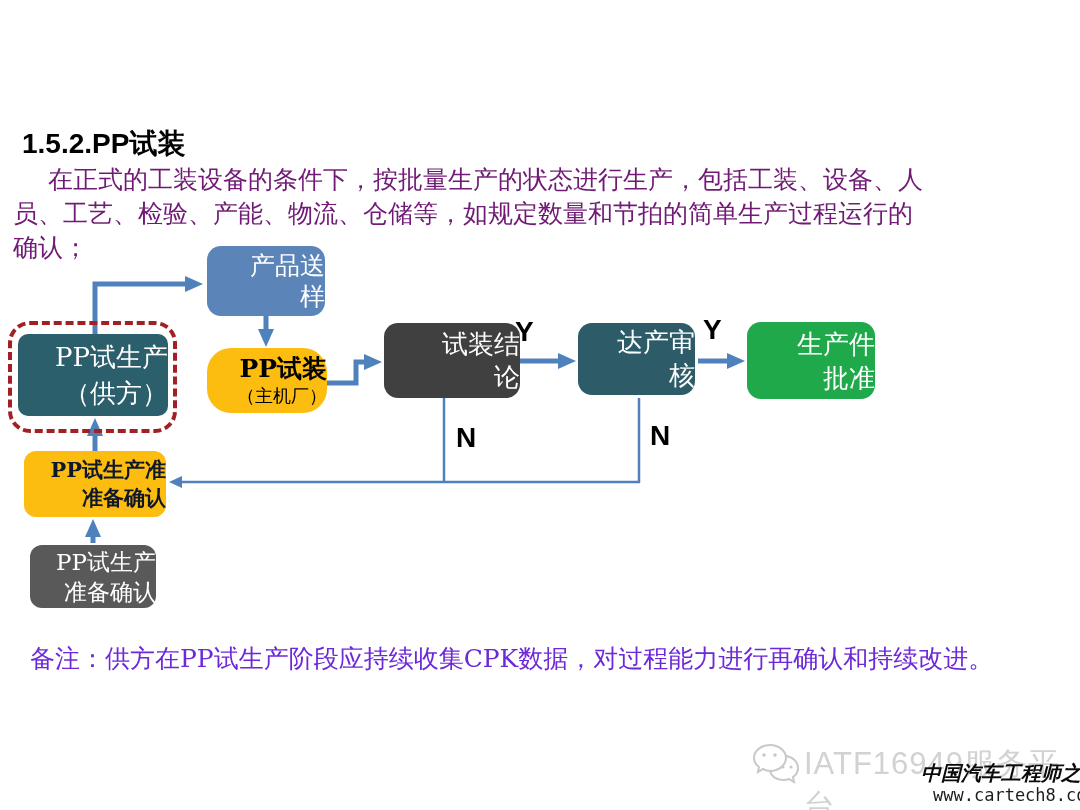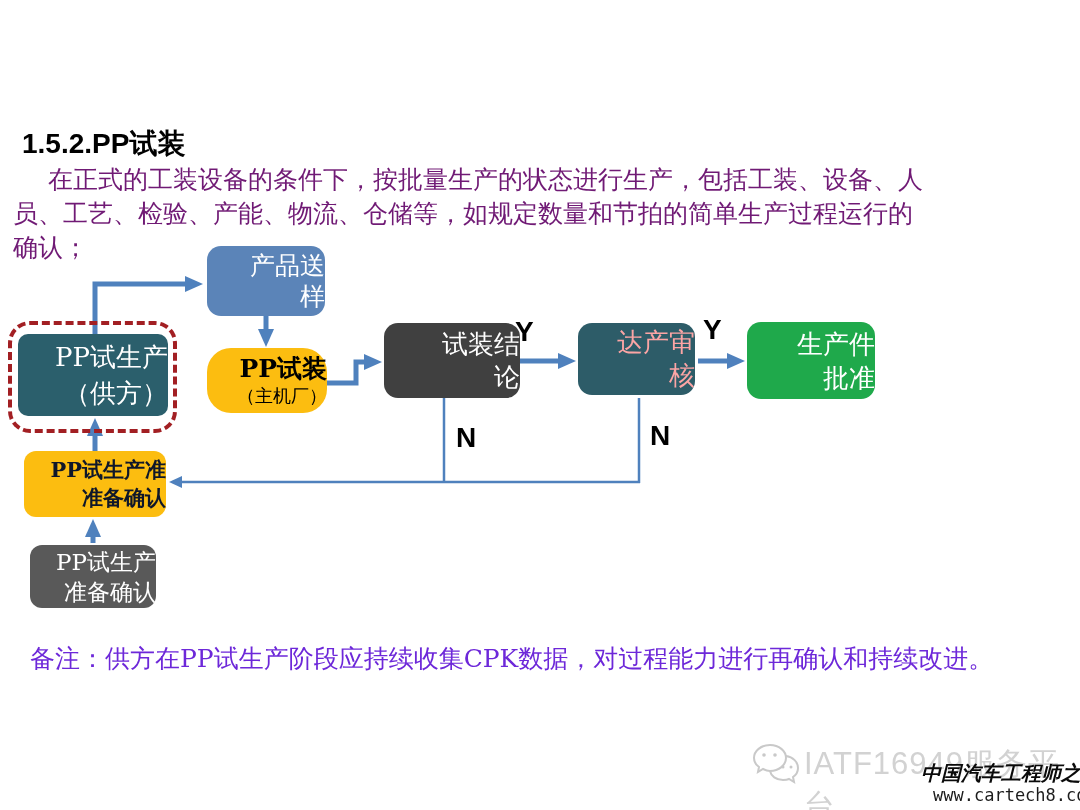--- a/index.html
+++ b/index.html
@@ -28,21 +28,21 @@
                 border:4px dashed #a21f23;border-radius:22px;}
   .node-pptrial{left:18px;top:334px;width:150px;height:82px;background:#2b5f6c;
                 border-radius:10px;color:#fff;font-size:26px;line-height:36px;}
   .node-ppfit{left:207px;top:348px;width:120px;height:65px;background:#fcbd10;
               border-radius:24px;color:#000;}
   .node-ppfit .ln1{font-size:25px;font-weight:bold;line-height:30px;}
   .node-ppfit .ln2{font-size:18px;line-height:23px;}
   .node-fitres{left:384px;top:323px;width:136px;height:75px;background:#404040;
                border-radius:14px;color:#fff;font-size:26px;line-height:33px;}
   .node-audit{left:578px;top:323px;width:117px;height:72px;background:#2d5c68;
-              border-radius:14px;color:#fca5a5;font-size:26px;line-height:33px;}
+              border-radius:14px;color:#ffffff;font-size:26px;line-height:33px;}
   .node-ppap{left:747px;top:322px;width:128px;height:77px;background:#1fa94b;
              border-radius:14px;color:#fff;font-size:26px;line-height:34px;}
   .node-improve{left:24px;top:451px;width:142px;height:66px;background:#fcbd10;
                 border-radius:12px;color:#0f172a;font-size:21px;line-height:28px;font-weight:600;}
   .node-ready{left:30px;top:545px;width:126px;height:63px;background:#595959;
               border-radius:12px;color:#fff;font-size:23px;line-height:30px;}
 
   .branch-label{position:absolute;font-size:28px;font-weight:bold;color:#000;
                 font-family:"Liberation Sans",sans-serif;}
   .lbl-y1{left:515px;top:316px;}

